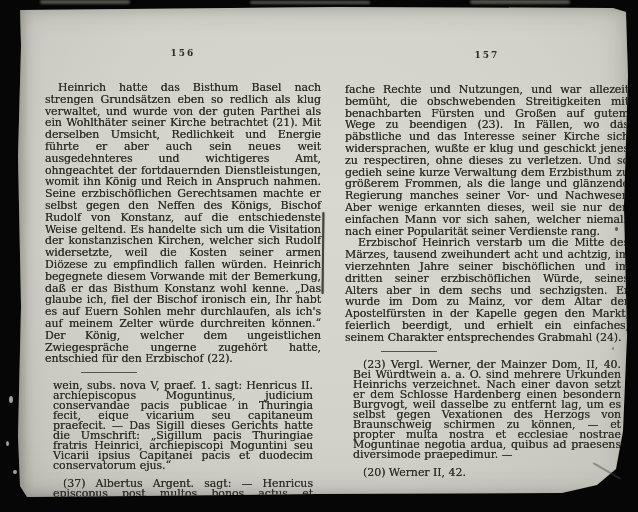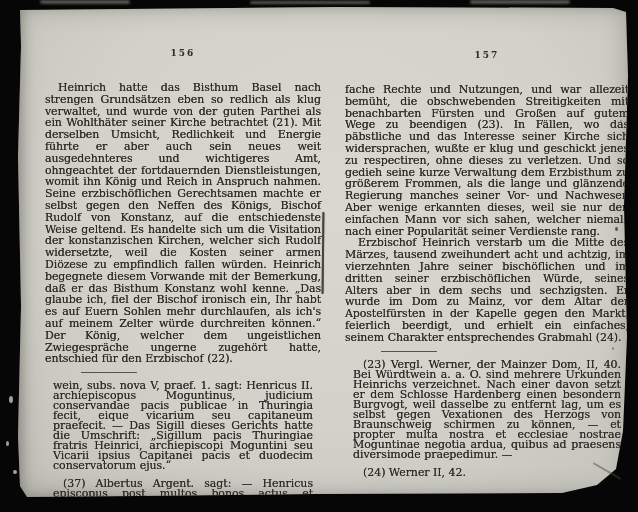--- a/index.html
+++ b/index.html
@@ -91,21 +91,21 @@
       <p class="fn indent">(37) Albertus Argent. sagt: — Henricus episcopus post multos bonos actus et strenuos, et utiles ecclesiae Basileensi, ad Moguntinum archiepiscopatum promotus, et ibique strenue multa peregit. —</p>
       <p class="fn indent">(22) Dieses erzählt Albertus Argent. 124.</p>
     </div>
 
     <div class="page page-right">
       <div class="pagenum">157</div>
       <p class="para">fache Rechte und Nutzungen, und war allezeit bemüht, die obschwebenden Streitigkeiten mit benachbarten Fürsten und Großen auf gutem Wege zu beendigen (23). In Fällen, wo das päbstliche und das Interesse seiner Kirche sich widersprachen, wußte er klug und geschickt jenes zu respectiren, ohne dieses zu verletzen. Und so gedieh seine kurze Verwaltung dem Erzbisthum zu größerem Frommen, als die lange und glänzende Regierung manches seiner Vor- und Nachweser. Aber wenige erkannten dieses, weil sie nur den einfachen Mann vor sich sahen, welcher niemals nach einer Popularität seiner Verdienste rang.</p>
       <p class="para indent">Erzbischof Heinrich verstarb um die Mitte des Märzes, tausend zweihundert acht und achtzig, im vierzehnten Jahre seiner bischöflichen und im dritten seiner erzbischöflichen Würde, seines Alters aber in dem sechs und sechzigsten. Er wurde im Dom zu Mainz, vor dem Altar der Apostelfürsten in der Kapelle gegen den Markt, feierlich beerdigt, und erhielt ein einfaches, seinem Charakter entsprechendes Grabmahl (24).</p>
       <div class="fn-rule"></div>
       <p class="fn indent">(23) Vergl. Werner, der Mainzer Dom, II, 40. Bei Würdtwein a. a. O. sind mehrere Urkunden Heinrichs verzeichnet. Nach einer davon setzt er dem Schlosse Hardenberg einen besondern Burgvogt, weil dasselbe zu entfernt lag, um es selbst gegen Vexationen des Herzogs von Braunschweig schirmen zu können, — et propter multa nostra et ecclesiae nostrae Moguntinae negotia ardua, quibus ad praesens diversimode praepedimur. —</p>
-      <p class="fn indent">(24) Werner II, 42.</p>
+      <p class="fn indent">(20) Werner II, 42.</p>
     </div>
   </div>
 
   <div class="gutter-mark"></div>
 
   <div class="crease"></div>
 
   <div class="speck" style="left:615px;top:227px;width:3px;height:4px;"></div>
   <div class="speck" style="left:612px;top:347px;width:2px;height:3px;opacity:.6;"></div>
   <div class="speck" style="left:620px;top:120px;width:2px;height:2px;opacity:.5;"></div>

